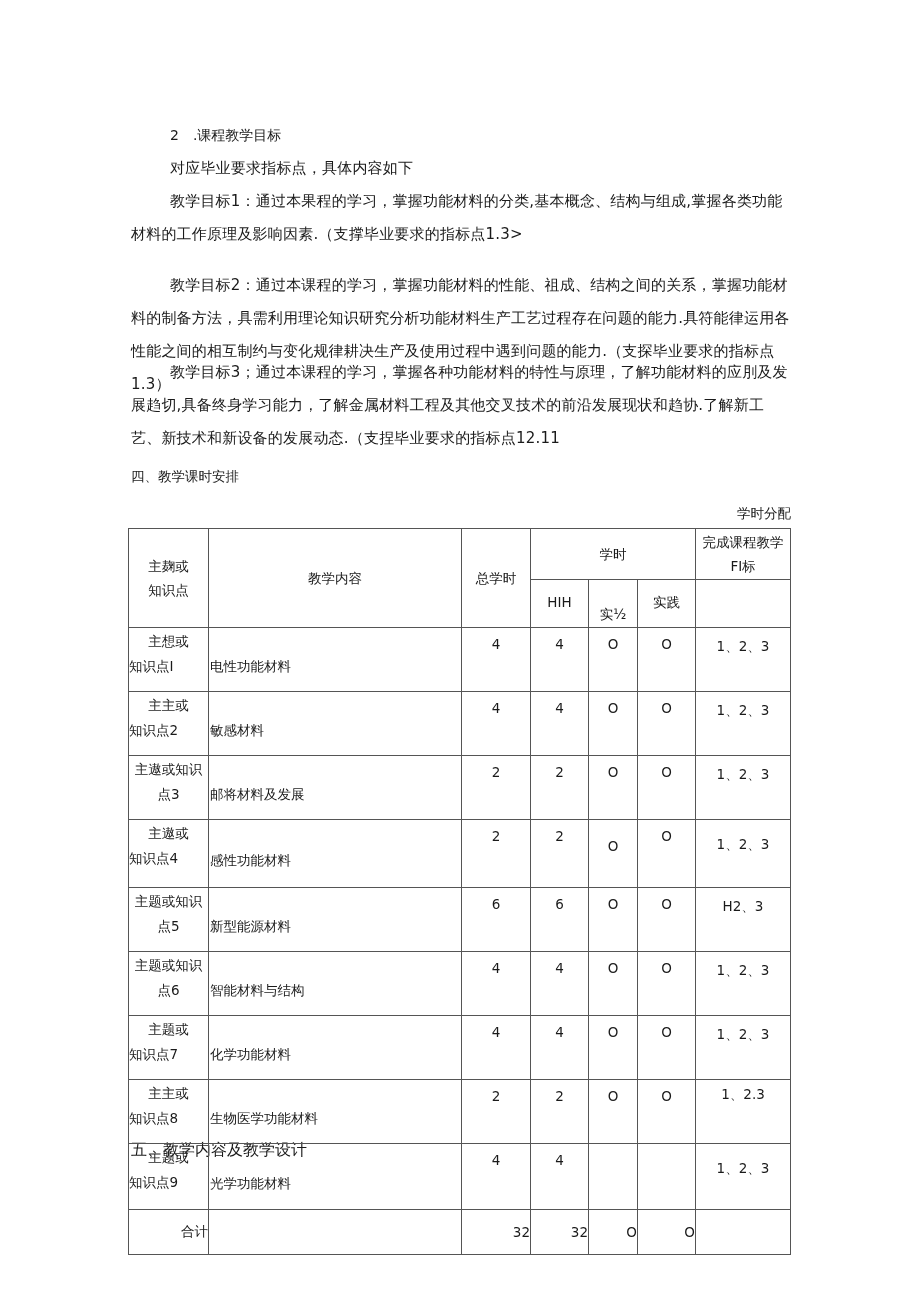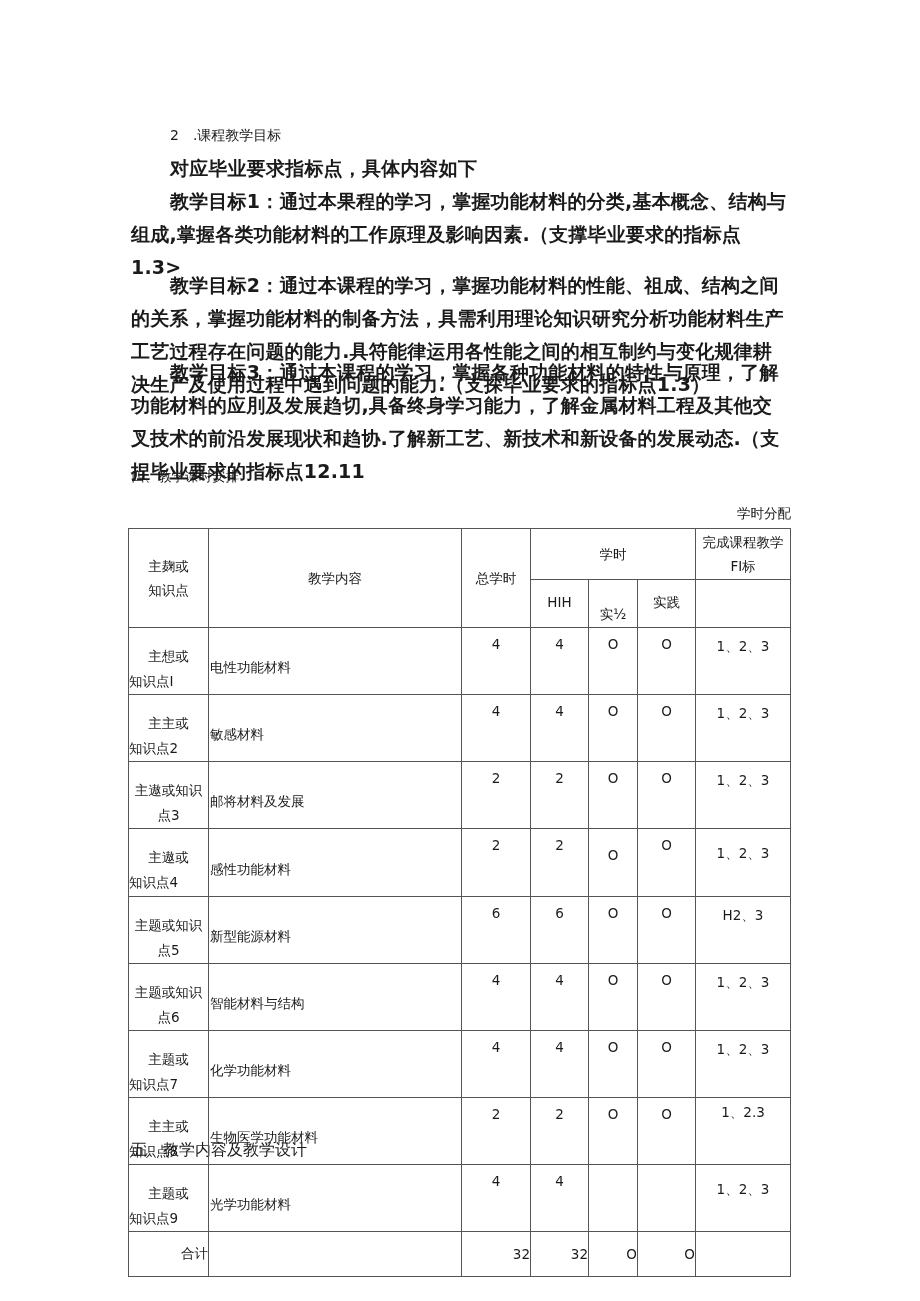--- a/index.html
+++ b/index.html
@@ -3,21 +3,21 @@
   <meta charset="utf-8">
   <style>
     html, body { margin: 0; padding: 0; background: #ffffff; }
     body {
       width: 920px; height: 1301px; position: relative; overflow: hidden;
       font-family: "DejaVu Sans", "Liberation Sans", sans-serif;
       color: #1a1a1a;
     }
     .page { position: absolute; left: 131px; top: 0; width: 660px; }
     .p {
-      font-size: 19px; line-height: 33px; margin: 0; letter-spacing: 0.2px; font-weight: bold;
+      font-size: 15px; line-height: 33px; margin: 0; letter-spacing: 0.2px;
     }
     .indent { text-indent: 39px; }
     .heading2 { position: absolute; top: 119px; left: 39px; font-size: 14px; line-height: 33px; }
     .p-intro { position: absolute; top: 152px; left: 0; width: 660px; }
     .p-goal1 { position: absolute; top: 185px; left: 0; width: 660px; }
     .p-goal2 { position: absolute; top: 269px; left: 0; width: 660px; }
     .p-goal3 { position: absolute; top: 356px; left: 0; width: 660px; }
     .h4 { position: absolute; top: 460px; left: 0; font-size: 13.5px; line-height: 33px; }
     .caption { position: absolute; top: 505px; left: 0; width: 660px; text-align: right; font-size: 13.5px; }
     .h5 { position: absolute; top: 1133px; left: 0; font-size: 16px; line-height: 33px; }
@@ -40,21 +40,21 @@
 
     .hdr { text-align: center; vertical-align: middle !important; line-height: 24px; }
     .hdr-top { height: 51px; }
     .hdr-sub { height: 48px; }
     .sub-hih { padding-top: 14px !important; vertical-align: top !important; text-align: center; }
     .sub-shiyan { padding-top: 26px !important; vertical-align: top !important; text-align: center; }
     .sub-shijian { padding-top: 14px !important; vertical-align: top !important; text-align: center; }
 
     tr.row td { height: 49px; }
     .topic { line-height: 25px; padding-top: 1px !important; }
-    .topic .l1 { display: block; text-align: center; margin-top: 15px; }
+    .topic .l1 { display: block; text-align: center; }
     .topic .l2 { display: block; text-align: left; }
     .topic.center .l2 { text-align: center; }
     .content { vertical-align: middle !important; padding-top: 14px !important; padding-left: 1px !important; }
     .num { text-align: center; padding-top: 8px !important; }
     .num.low { padding-top: 18px !important; }
     .goals { text-align: center; padding-top: 10px !important; }
     tr.total td { height: 44px; vertical-align: middle; text-align: right; }
   </style>
 </head>
 <body>

